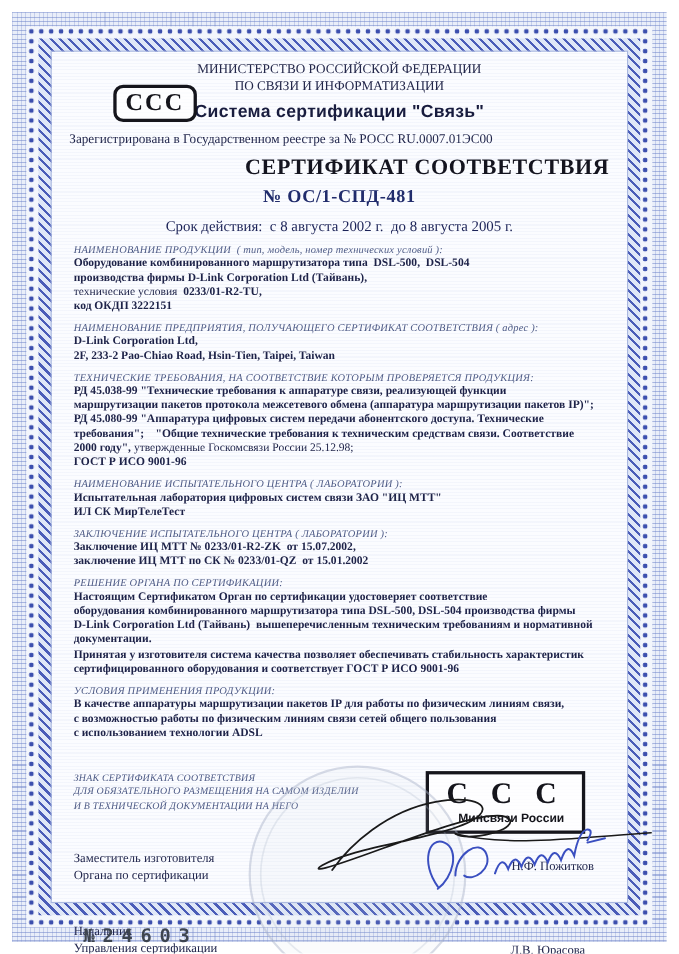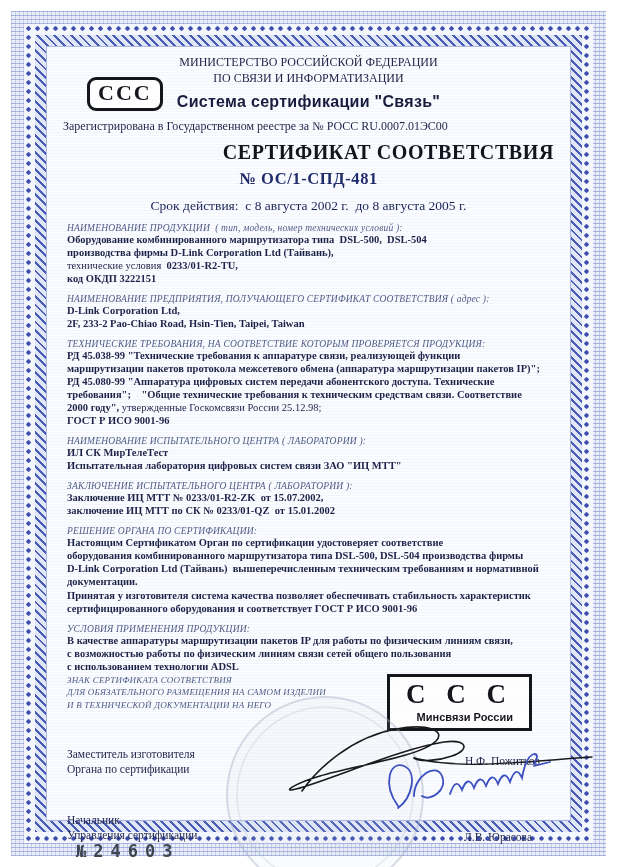--- a/index.html
+++ b/index.html
@@ -18,38 +18,38 @@
         background-image: radial-gradient(circle at 4.5px 4.5px, #3c4fae 1.9px, rgba(0,0,0,0) 2.4px);
         background-size:9px 9px; }
   .b4 { height:100%; box-sizing:border-box; padding:12px;
         background: repeating-linear-gradient(45deg, #4a5cb8 0 2px, #dfe7f7 2px 6px); }
   .content { position:relative; height:100%; box-sizing:border-box;
         background-color:#fbfcff; outline:1px solid #aab8e0;
         background-image: repeating-linear-gradient(0deg, rgba(140,160,215,0.07) 0 1px, rgba(0,0,0,0) 1px 3px);
         padding:8px 16px 0; }
 
   
-  .logo-ccc { position:absolute; left:40px; top:30px; border:3px solid #15151c; border-radius:9px;
+  .logo-ccc { position:absolute; left:56px; top:30px; border:3px solid #15151c; border-radius:9px;
         padding:0 8px 2px; font-weight:bold; font-size:22px; letter-spacing:2px; color:#15151c; background:rgba(255,255,255,.65); }
   .ministry { text-align:center; font-size:12px; color:#23274a; line-height:1.3; }
   .system  { text-align:center; font-weight:bold; font-size:16px; color:#181c3e; margin-top:7px;
              font-family:"Liberation Sans", sans-serif; letter-spacing:.3px; }
   .registry { font-size:12px; color:#1e2349; margin-top:8px; white-space:pre-wrap; }
   .cert-title { text-align:right; font-weight:bold; font-size:20px; color:#14141f; letter-spacing:.6px; margin-top:7px; }
   .cert-number { text-align:center; font-weight:bold; font-size:16.5px; color:#212c6c; margin-top:5px; letter-spacing:.6px; }
   .validity { text-align:center; font-size:13.5px; color:#1c2357; margin-top:9px; white-space:pre-wrap; }
 
   
   .section { margin-top:9px; padding:0 0 0 4px; }
   .sec-label { font-style:italic; font-size:9.5px; color:#4e5b86; letter-spacing:.2px; white-space:pre-wrap; }
   .sec-line  { font-weight:bold; font-size:10.5px; color:#1d2248; line-height:1.24; white-space:pre-wrap; }
   .plain { font-weight:normal; }
 
   
-  .znak-row { display:flex; justify-content:space-between; align-items:flex-start; margin-top:1px; padding-left:4px; }
+  .znak-row { display:flex; justify-content:space-between; align-items:flex-start; margin-top:28px; padding-left:4px; }
   .znak-note { font-style:italic; font-size:9px; color:#4e5b86; line-height:1.4; letter-spacing:.2px; }
   .mark-box { border:3px solid #15151c; padding:2px 16px 5px; text-align:right; margin-right:22px;
               background:rgba(255,255,255,.7); }
   .mark-ccc { font-weight:bold; font-size:27px; letter-spacing:7px; color:#15151c; }
   .mark-caption { font-weight:bold; font-size:11px; color:#15151c; font-family:"Liberation Sans", sans-serif; margin-top:1px; }
 
   
   .sig-block { position:relative; margin-top:14px; height:118px; padding-left:4px; }
   .sig-role { position:absolute; left:4px; font-size:11.5px; color:#23284e; line-height:1.35; }
   .sig-name { position:absolute; font-size:11.5px; color:#23284e; }
@@ -103,22 +103,22 @@
               <div class="sec-line">РД 45.038-99 "Технические требования к аппаратуре связи, реализующей функции</div>
               <div class="sec-line">маршрутизации пакетов протокола межсетевого обмена (аппаратура маршрутизации пакетов IP)";</div>
               <div class="sec-line">РД 45.080-99 "Аппаратура цифровых систем передачи абонентского доступа. Технические</div>
               <div class="sec-line">требования";    "Общие технические требования к техническим средствам связи. Соответствие</div>
               <div class="sec-line"><span>2000 году",</span><span class="plain"> утвержденные Госкомсвязи России 25.12.98;</span></div>
               <div class="sec-line">ГОСТ Р ИСО 9001-96</div>
             </div>
 
             <div class="section">
               <div class="sec-label">НАИМЕНОВАНИЕ ИСПЫТАТЕЛЬНОГО ЦЕНТРА ( ЛАБОРАТОРИИ ):</div>
+              <div class="sec-line">Испытательная лаборатория цифровых систем связи ЗАО "ИЦ МТТ"</div>
               <div class="sec-line">ИЛ СК МирТелеТест</div>
-              <div class="sec-line">Испытательная лаборатория цифровых систем связи ЗАО "ИЦ МТТ"</div>
             </div>
 
             <div class="section">
               <div class="sec-label">ЗАКЛЮЧЕНИЕ ИСПЫТАТЕЛЬНОГО ЦЕНТРА ( ЛАБОРАТОРИИ ):</div>
               <div class="sec-line">Заключение ИЦ МТТ № 0233/01-R2-ZK  от 15.07.2002,</div>
               <div class="sec-line">заключение ИЦ МТТ по СК № 0233/01-QZ  от 15.01.2002</div>
             </div>
 
             <div class="section">
               <div class="sec-label">РЕШЕНИЕ ОРГАНА ПО СЕРТИФИКАЦИИ:</div>

